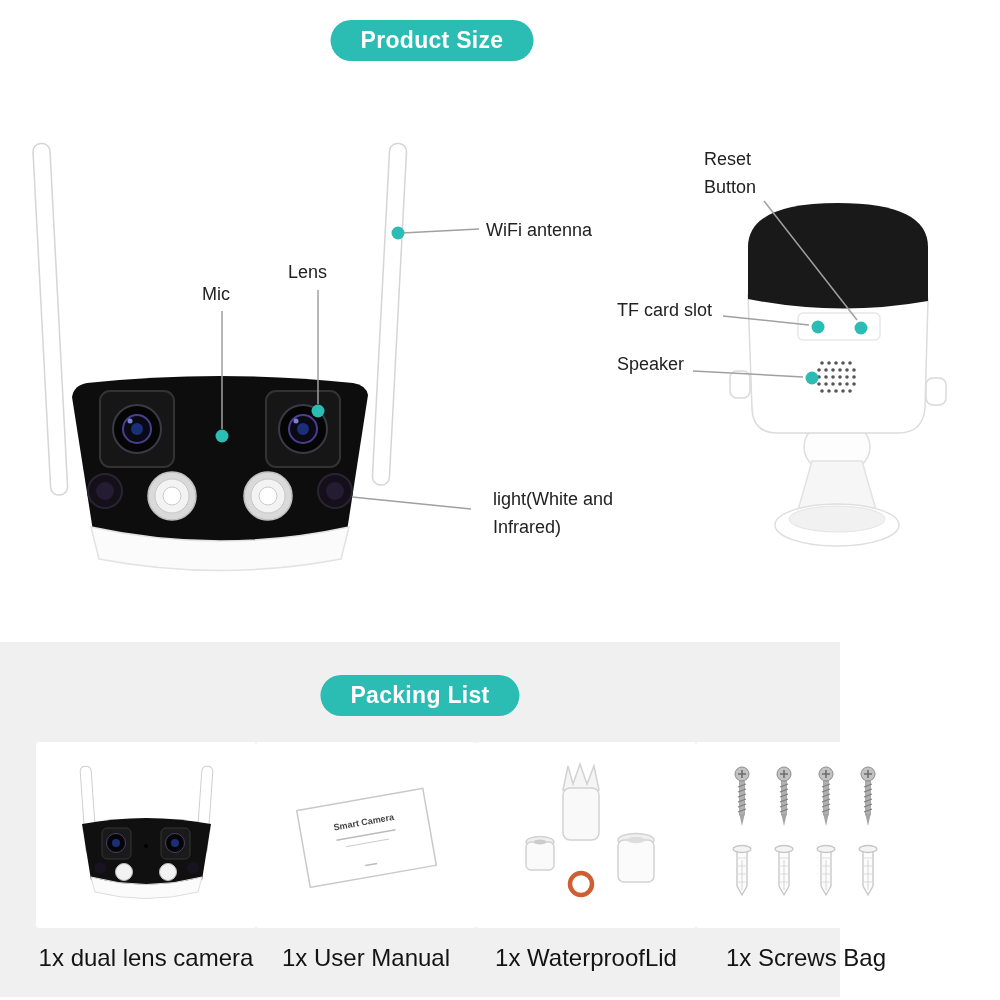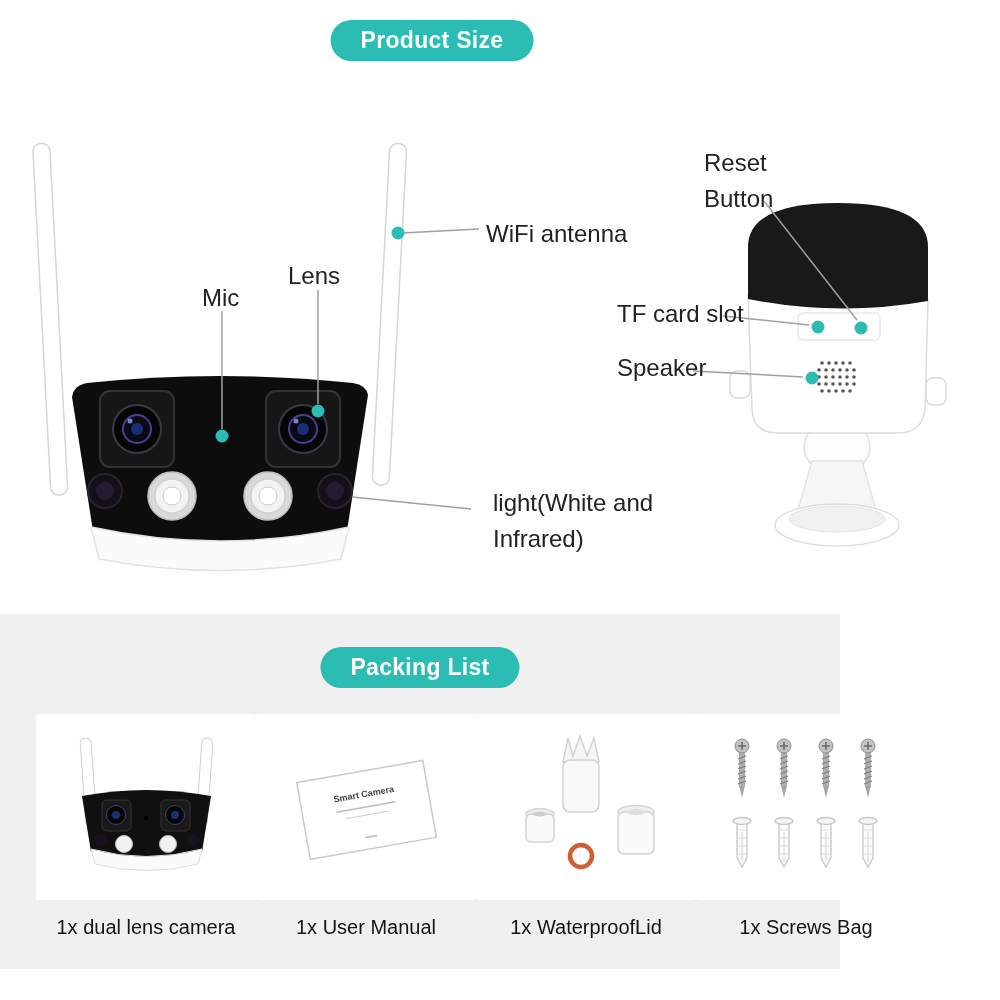--- a/index.html
+++ b/index.html
@@ -1,46 +1,46 @@
 <!DOCTYPE html>
 <html><head>
 <meta charset="utf-8">
 <style>
   * { margin:0; padding:0; box-sizing:border-box; }
   html,body { width:1000px; height:1000px; }
   body { font-family:"Liberation Sans", sans-serif; background:#ffffff; }
   .page { position:relative; width:1000px; height:1000px; overflow:hidden; background:#ffffff; }
 
   .top-section { position:absolute; top:0; left:0; width:864px; height:645px; background:#ffffff; }
-  .bottom-section { position:absolute; top:614px; left:0; width:840px; height:355px; background:#f0f0f1; }
+  .bottom-section { position:absolute; top:642px; left:0; width:840px; height:355px; background:#f0f0f1; }
 
   .badge { position:absolute; left:50%; transform:translateX(-50%);
            background:#2bbcb4; color:#ffffff; font-weight:bold; font-size:23px;
            padding:7px 30px; border-radius:22px; white-space:nowrap; letter-spacing:.3px; }
   .badge.product { top:20px; }
   .badge.packing { top:33px; }
 
-  .ann-label { position:absolute; font-size:24px; color:#222222; line-height:36px; }
+  .ann-label { position:absolute; font-size:18px; color:#222222; line-height:28px; }
   .lbl-wifi    { left:486px; top:216px; white-space:nowrap; }
   .lbl-lens    { left:288px; top:258px; }
   .lbl-mic     { left:202px; top:280px; }
   .lbl-light   { left:476px; top:485px; width:175px;margin-left:17px; }
   .lbl-reset   { left:704px; top:145px; width:90px; }
   .lbl-tf      { left:617px; top:296px; white-space:nowrap; }
   .lbl-speaker { left:617px; top:350px; white-space:nowrap; }
 
   .overlay-svg { position:absolute; left:0; top:0; pointer-events:none; }
   .cam-front-svg { position:absolute; left:25px; top:135px; }
   .cam-back-svg  { position:absolute; left:700px; top:195px; }
 
   .cards { position:absolute; top:100px; left:36px; right:36px; display:flex; justify-content:space-between; }
   .pack-item { display:flex; flex-direction:column; align-items:center; width:220px; }
   .card { width:220px; height:186px; background:#ffffff; border-radius:3px;
           display:flex; align-items:center; justify-content:center; }
-  .card-label { margin-top:16px; font-size:20px; color:#141414; white-space:nowrap;text-align:right; }
+  .card-label { margin-top:16px; font-size:24px; color:#141414; white-space:nowrap;text-align:right; }
 </style>
 </head>
 <body>
 
 <div class="page">
 
   <div class="top-section">
 
     <div class="badge product">Product Size</div>
 

